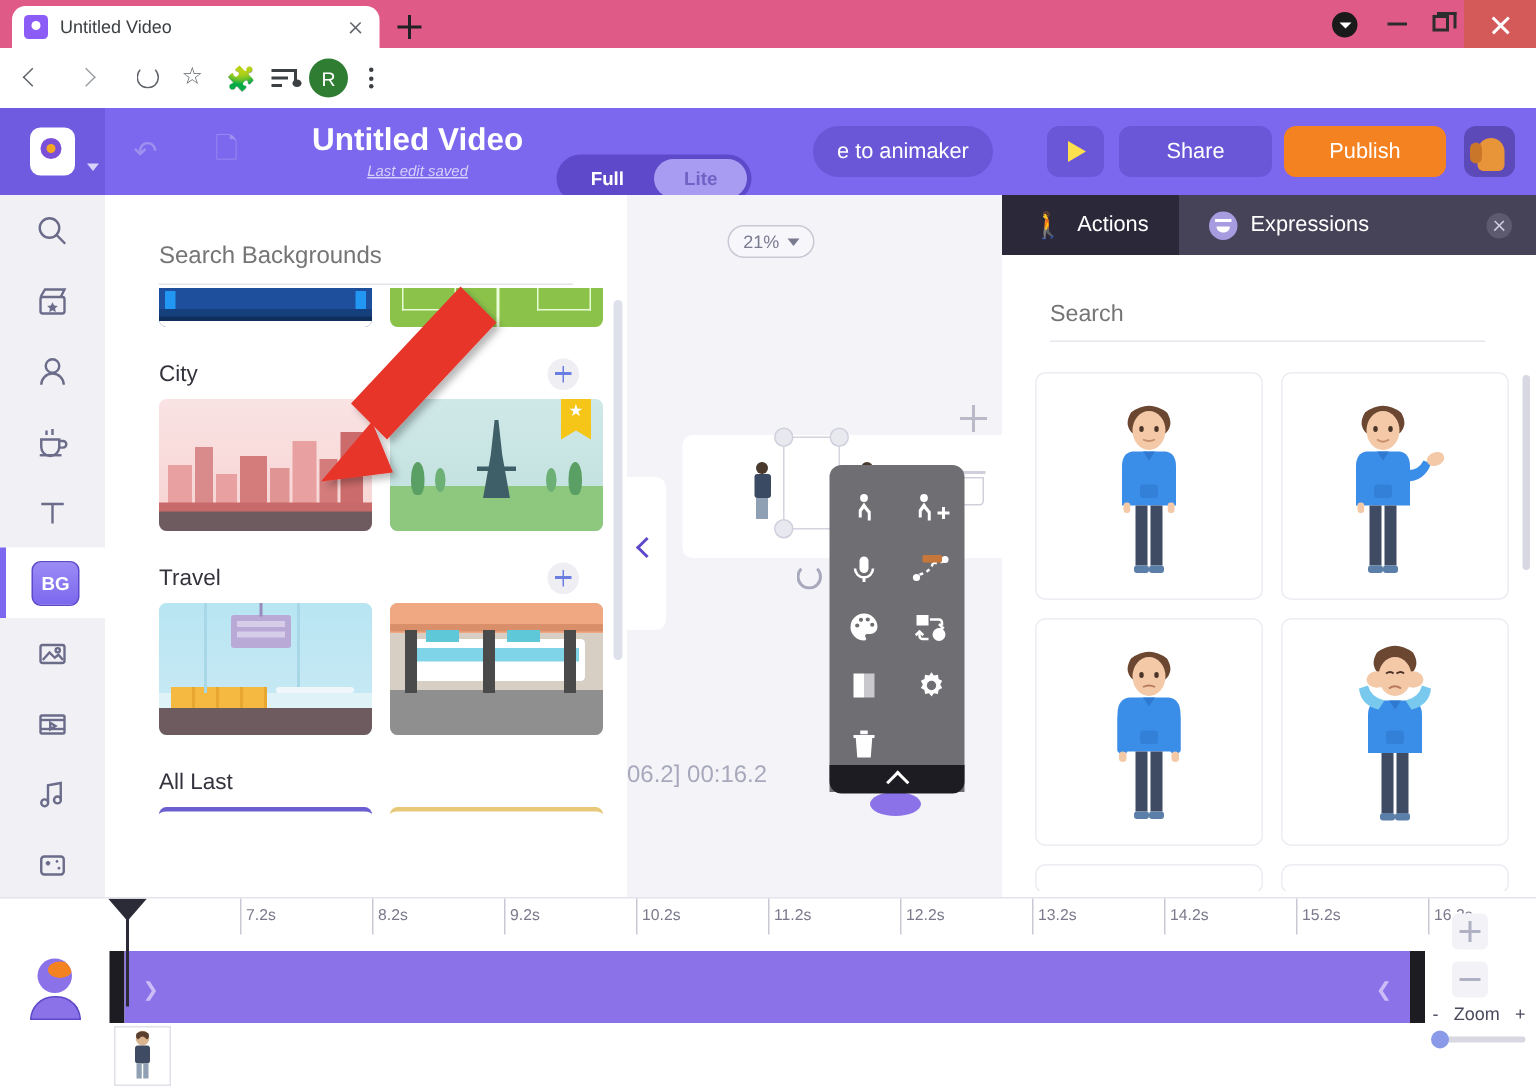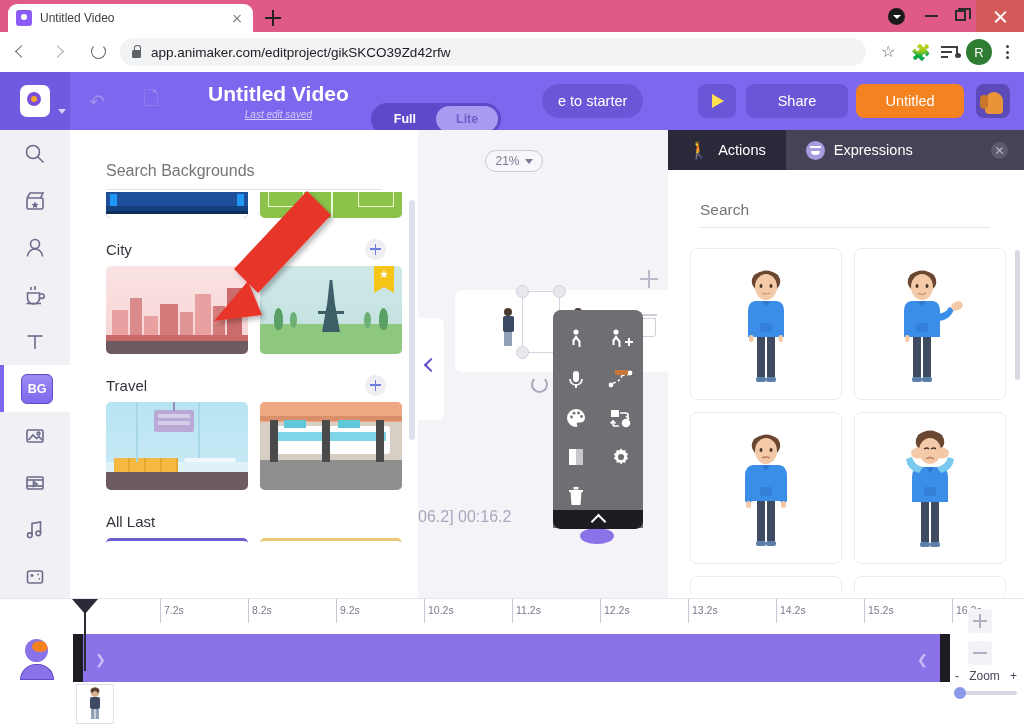--- a/index.html
+++ b/index.html
@@ -572,24 +572,20 @@
   <div class="browser-toolbar">
     <div class="nav-btn">
         <span class="arrow-l"></span>
       </div>
     <div class="nav-btn">
         <span class="arrow-r dim"></span>
       </div>
     <div class="nav-btn">
         <span class="reload"></span>
       </div>
-    <div class="omnibox">
-      <span class="lock"></span>
-      <span class="url">app.animaker.com/editproject/gikSKCO39Zd42rfw</span>
-    </div>
     <div class="tb-icon">
         <span class="star">☆</span>
       </div>
     <div class="tb-icon">
         <span class="puzzle">🧩</span>
       </div>
     <div class="tb-icon">
       <span class="medialist">
           <i></i>
           <i></i>
@@ -613,24 +609,24 @@
     <div class="hdr-icon">🗋</div>
     <div class="title-wrap">
       <div class="proj-title">Untitled Video</div>
       <div class="proj-sub">Last edit saved</div>
     </div>
     <div class="mode-toggle">
       <div class="mode-seg active">Full</div>
       <div class="mode-seg inactive">Lite</div>
     </div>
   </div>
-  <div class="upgrade-btn">e to starter</div>
+  <div class="upgrade-btn">e to animaker</div>
   <div class="play-btn"></div>
   <div class="share-btn">Share</div>
-  <div class="publish-btn">Untitled</div>
+  <div class="publish-btn">Publish</div>
   <div class="avatar-dog"></div>
 
   <div class="rail">
     <div class="rail-inner">
       <div class="rail-btn">
         <svg width="22" height="22" viewBox="0 0 22 22">
           <circle cx="9" cy="9" r="6.5"></circle>
             <line x1="13.8" y1="13.8" x2="19.5" y2="19.5"></line>
         </svg>
       </div>

